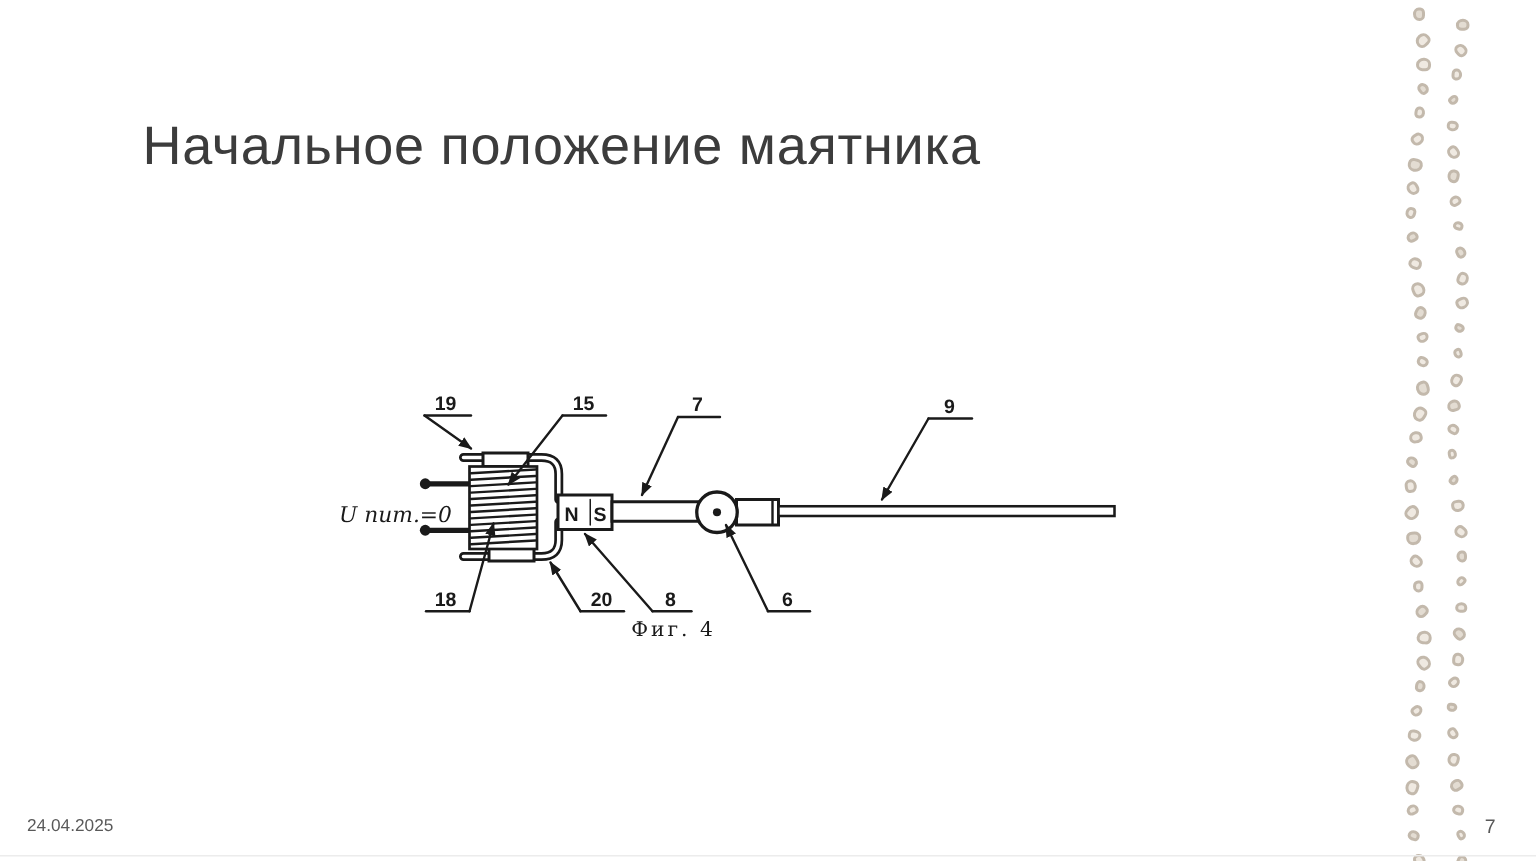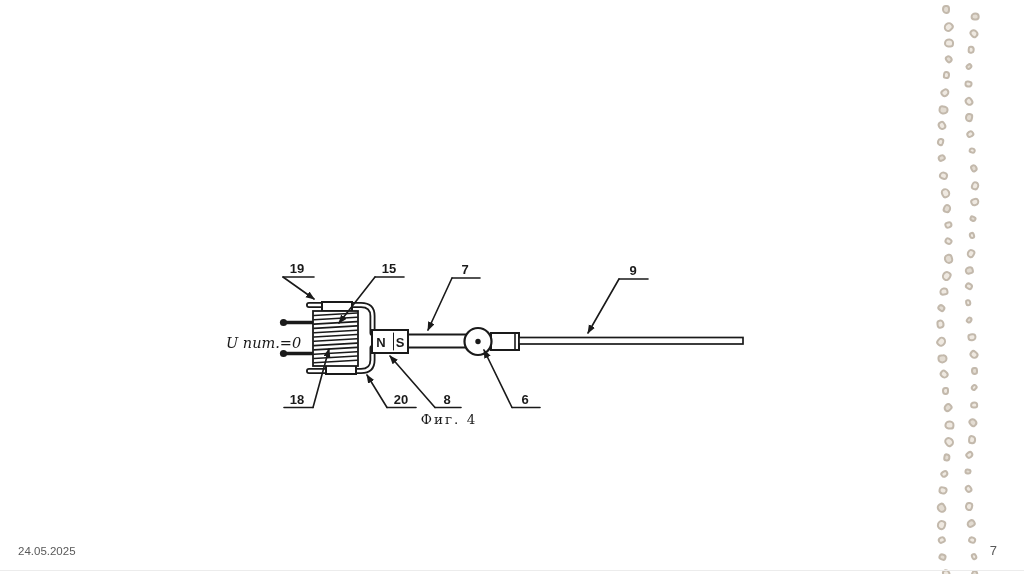--- a/index.html
+++ b/index.html
@@ -17,20 +17,21 @@
   .partnum{font-size:13px;font-weight:600;fill:#1a1a1a;}
   .figcap{font-size:13.5px;font-family:"DejaVu Serif",serif;letter-spacing:2px;fill:#1a1a1a;}
   .voltlbl{font-size:14.5px;font-family:"DejaVu Serif",serif;font-style:italic;fill:#1a1a1a;}
   .nslbl{font-size:13px;font-weight:600;fill:#1a1a1a;}
 </style>
 </head>
 <body>
 
 <div class="slide">
 
+  <div class="title">Начальное положение маятника</div>
 
   <svg class="figure-svg" width="1024" height="574" viewBox="0 0 1024 574">
     <defs>
       <marker id="arw" markerWidth="10" markerHeight="8" refX="8" refY="3.5" orient="auto" markerUnits="userSpaceOnUse">
         <path d="M0,0 L9,3.5 L0,7 Z" fill="#1a1a1a"></path>
       </marker>
     </defs>
 
     <g stroke="#1a1a1a" fill="none" stroke-linecap="round">
 
@@ -198,15 +199,15 @@
       <div class="dot" style="width: 6.10044px; height: 7.10044px; left: 50.6874px; top: 468.3px; border-radius: 55% 45% 50% 60%; transform: rotate(279deg); background: rgb(227, 220, 210);"></div>
       <div class="dot" style="width: 6.87586px; height: 7.87586px; left: 50.5853px; top: 485.2px; border-radius: 55% 45% 50% 60%; transform: rotate(326deg);"></div>
       <div class="dot" style="width: 8.12615px; height: 9.12615px; left: 51.4903px; top: 502.1px; border-radius: 55% 45% 50% 60%; transform: rotate(13deg);"></div>
       <div class="dot" style="width: 8.01962px; height: 9.01962px; left: 53.1356px; top: 519px; border-radius: 55% 45% 50% 60%; transform: rotate(60deg); background: rgb(227, 220, 210);"></div>
       <div class="dot" style="width: 6.71235px; height: 7.71235px; left: 55.0358px; top: 535.9px; border-radius: 55% 45% 50% 60%; transform: rotate(107deg);"></div>
       <div class="dot" style="width: 6.11948px; height: 7.11948px; left: 56.6305px; top: 552.8px; border-radius: 55% 45% 50% 60%; transform: rotate(154deg);"></div>
       <div class="dot" style="width: 7.10958px; height: 8.10958px; left: 57.4493px; top: 569.7px; border-radius: 55% 45% 50% 60%; transform: rotate(201deg); background: rgb(227, 220, 210);"></div>
     </div>
 
   <div class="bottom-rule"></div>
-  <div class="footer-date">24.05.2025</div>
+  <div class="footer-date">24.04.2025</div>
   <div class="footer-page">7</div>
 </div>
 
 </body></html>

